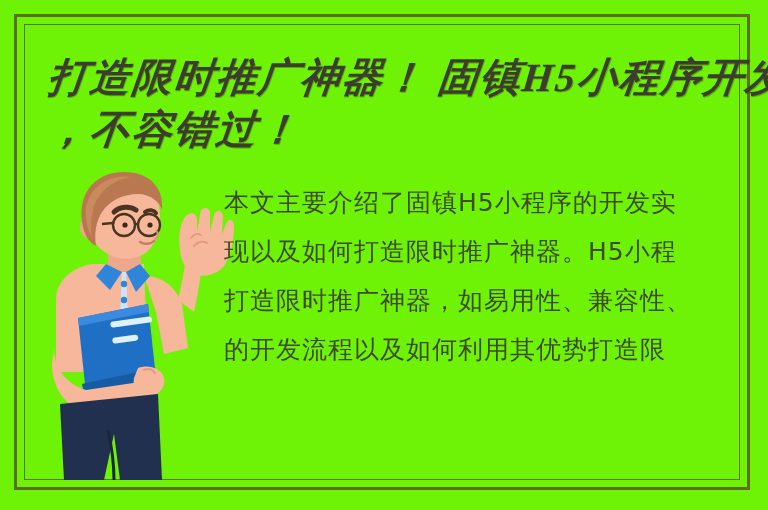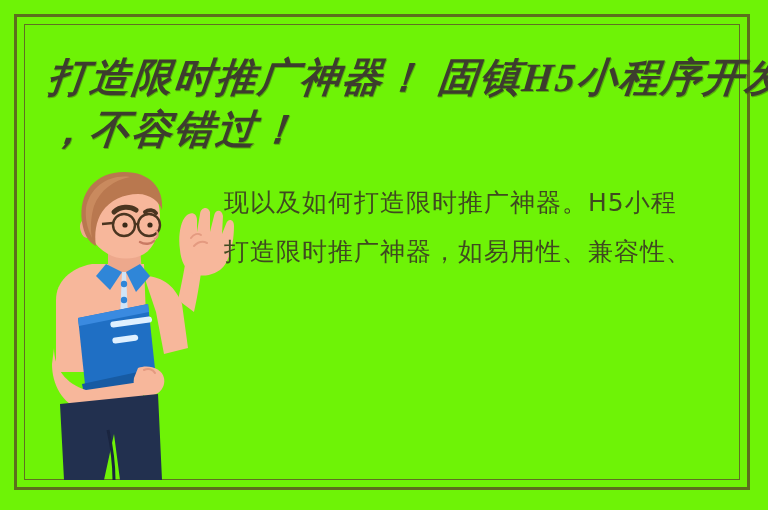--- a/index.html
+++ b/index.html
@@ -170,17 +170,19 @@
       <path d="M86 196 C96 192, 110 196, 112 206 C114 216, 106 224, 96 224
                C86 224, 80 216, 82 206 Z" fill="#f7b79b"></path>
       <path d="M92 198 C96 196, 101 197, 103 201" stroke="#e49a80" stroke-width="2" fill="none" stroke-linecap="round"></path>
 
       <path d="M8 232 L106 222 L110 308 L68 308 L62 262 L52 308 L12 308 Z" fill="#22304f"></path>
       <path d="M56 258 C60 276, 62 292, 62 308" stroke="#1a2540" stroke-width="3" fill="none"></path>
     </svg>
   </div>
 
   <div class="body-copy">
+    <div class="body-line">本文主要介绍了固镇H5小程序的开发实</div>
     <div class="body-line">现以及如何打造限时推广神器。H5小程</div>
     <div class="body-line">打造限时推广神器，如易用性、兼容性、</div>
+    <div class="body-line">的开发流程以及如何利用其优势打造限</div>
   </div>
 
 </div>
 
 </body></html>

